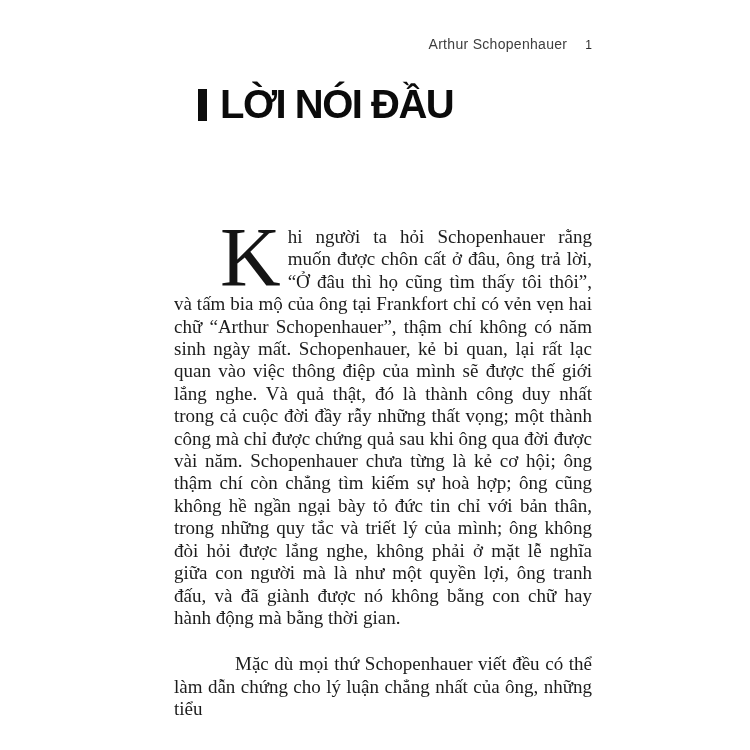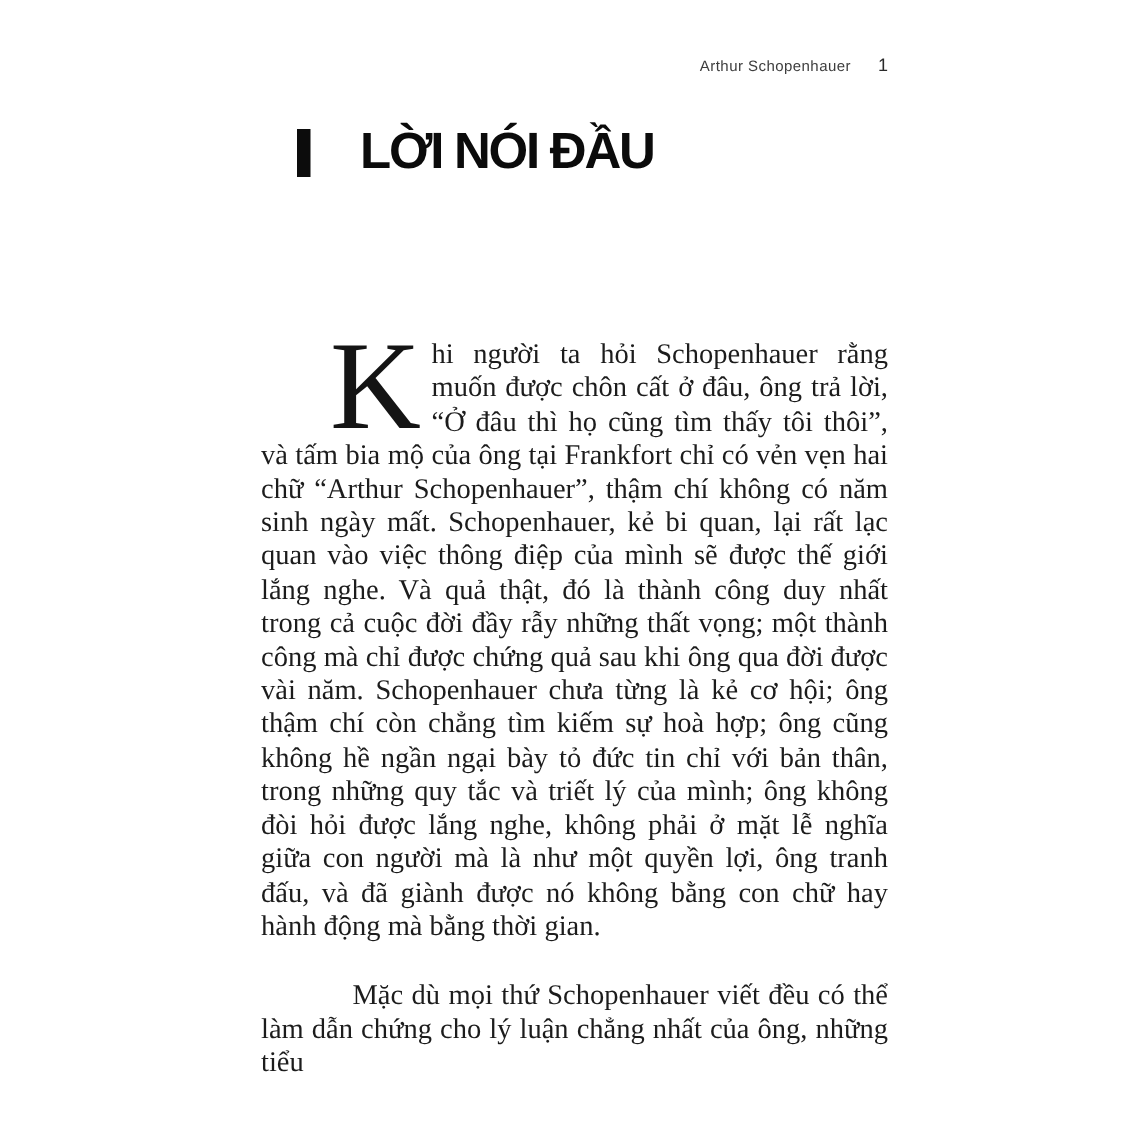--- a/index.html
+++ b/index.html
@@ -22,21 +22,21 @@
     position: absolute;
     top: 36px;
     right: 158px;
     display: flex;
     align-items: baseline;
     gap: 18px;
     font-family: "Liberation Sans", "DejaVu Sans", sans-serif;
     color: #3d3d3d;
   }
   .running-title {
-    font-size: 10px;
+    font-size: 14px;
     letter-spacing: 0.3px;
   }
   .page-number {
     font-size: 12px;
     color: #2a2a2a;
   }
 
   
   .chapter-title-row {
     position: absolute;
@@ -47,27 +47,26 @@
     gap: 13px;
   }
   .title-bar {
     width: 9px;
     height: 32px;
     background: #0c0c0c;
   }
   .chapter-title {
     font-family: "Liberation Sans", "DejaVu Sans", sans-serif;
     font-weight: bold;
-    font-size: 34px;
+    font-size: 40px;
     letter-spacing: -1.5px;
     color: #0b0b0b;
     white-space: nowrap;
     line-height: 1;
     padding-bottom: 2px;
-    margin-left: 20px;
   }
 
   
   .body-block {
     position: absolute;
     top: 226px;
     left: 174px;
     width: 418px;
     font-size: 19px;
     line-height: 22.4px;

